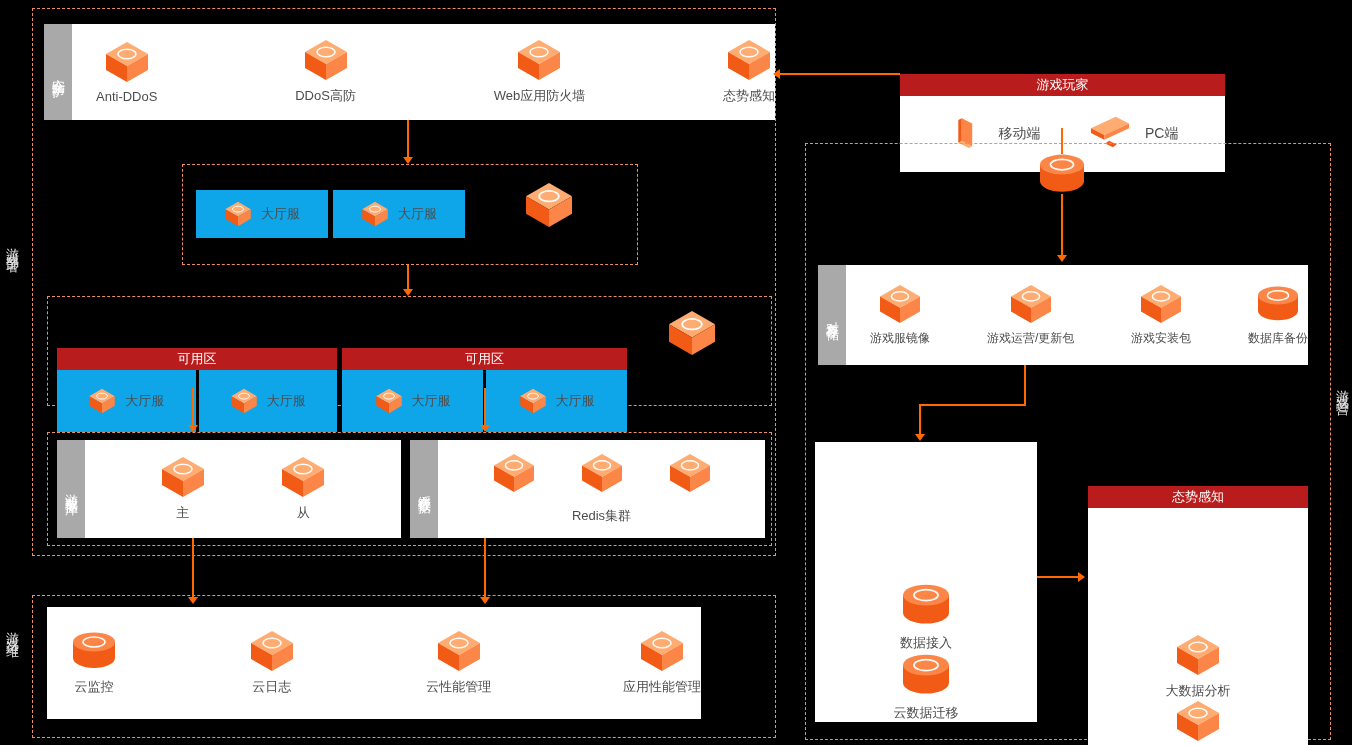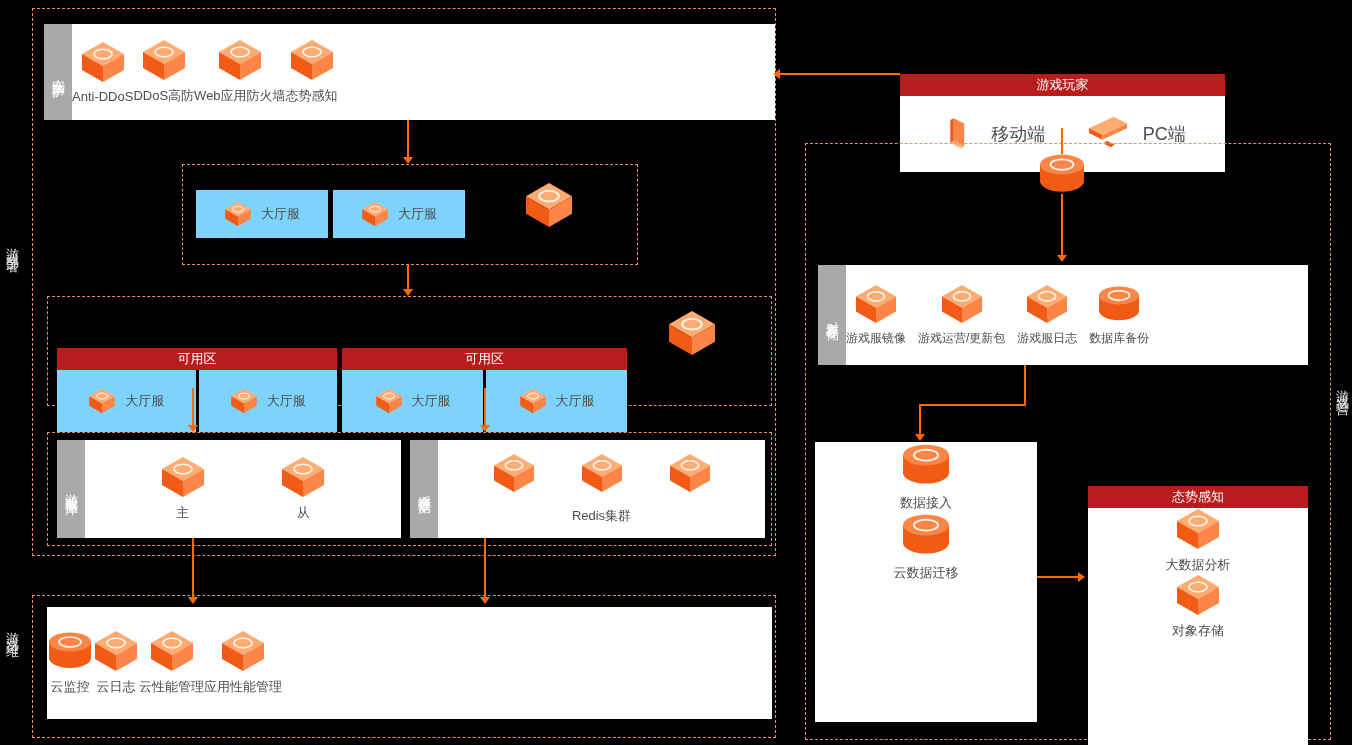--- a/index.html
+++ b/index.html
@@ -15,34 +15,34 @@
     writing-mode:vertical-rl;
   }
   .zone-header {
     height:22px; background:#b91c1c; color:#fff; font-size:13px;
     display:flex; align-items:center; justify-content:center;margin-top:44px;
   }
   .side-label {
     color:#E3E3E3; font-size:13px; letter-spacing:4px;
     writing-mode:vertical-rl;
   }
-  .row-items { display:flex; align-items:center; justify-content:flex-start; }
+  .row-items { display:flex; align-items:center; justify-content:space-between;padding-left:24px; }
   .item-col { display:flex; flex-direction:column; align-items:center; gap:6px; }
   .lbl { font-size:13px; color:#4D4D4D; white-space:nowrap; }
   .lbl-sm { font-size:12px; color:#4D4D4D; white-space:nowrap; }
-  .cell { background:#7dd3fc; display:flex; align-items:center; justify-content:center; gap:9px; }
-  .cell-h { display:flex; align-items:center; gap:12px; font-size:18px; color:#4D4D4D; }
+  .cell { background:#0ea5e9; display:flex; align-items:center; justify-content:center; gap:9px; }
+  .cell-h { display:flex; align-items:center; gap:12px; font-size:14px; color:#4D4D4D; }
   .zone-body { display:flex; gap:3px; height:62px; background:#000; }
   .zone-cell { flex:1; }
   .vline { width:2px; background:#FF6A00; }
   .hline { height:2px; background:#FF6A00; }
   .head-down { width:0; height:0; border-left:5px solid transparent; border-right:5px solid transparent; border-top:7px solid #FF6A00; }
   .head-left { width:0; height:0; border-top:5px solid transparent; border-bottom:5px solid transparent; border-right:7px solid #FF6A00; }
   .head-right { width:0; height:0; border-top:5px solid transparent; border-bottom:5px solid transparent; border-left:7px solid #FF6A00; }
-  .col-items { display:flex; flex-direction:column; align-items:center; justify-content:flex-start; }
+  .col-items { display:flex; flex-direction:column; align-items:center; justify-content:flex-end; }
 </style>
 </head>
 <body>
 
 <div id="stage">
 
   <svg width="0" height="0" style="position:absolute" aria-hidden="true">
     <defs>
       <g id="iso-tile">
         <polygon points="23,1 44,13 23,25 2,13" fill="#FFAC73"></polygon>
@@ -190,21 +190,21 @@
           <use href="#iso-tile"></use>
         </svg>
       <svg width="44" height="40" viewBox="0 0 46 42">
           <use href="#iso-tile"></use>
         </svg>
     </div>
     <span class="lbl">Redis集群</span>
   </div>
 
   <div class="abs dashed" style="left:32px;top:595px;width:744px;height:143px;"></div>
-  <div class="abs white-box row-items" style="left:47px;top:607px;width:725px;height:112px;">
+  <div class="abs white-box row-items" style="left:47px;top:607px;width:654px;height:112px;">
     <div class="item-col">
       <svg width="46" height="42" viewBox="0 0 46 42">
           <use href="#iso-disc"></use>
         </svg>
       <span class="lbl">云监控</span>
     </div>
     <div class="item-col">
       <svg width="46" height="42" viewBox="0 0 46 42">
           <use href="#iso-tile"></use>
         </svg>
@@ -259,21 +259,21 @@
     <div class="item-col">
       <svg width="44" height="40" viewBox="0 0 46 42">
           <use href="#iso-tile"></use>
         </svg>
       <span class="lbl-sm">游戏运营/更新包</span>
     </div>
     <div class="item-col">
       <svg width="44" height="40" viewBox="0 0 46 42">
           <use href="#iso-tile"></use>
         </svg>
-      <span class="lbl-sm">游戏服日志</span>
+      <span class="lbl-sm">游戏安装包</span>
     </div>
     <div class="item-col">
       <svg width="44" height="40" viewBox="0 0 46 42">
           <use href="#iso-disc"></use>
         </svg>
       <span class="lbl-sm">数据库备份</span>
     </div>
   </div>
 
   <div class="abs white-box col-items" style="left:815px;top:442px;width:222px;height:280px;">

